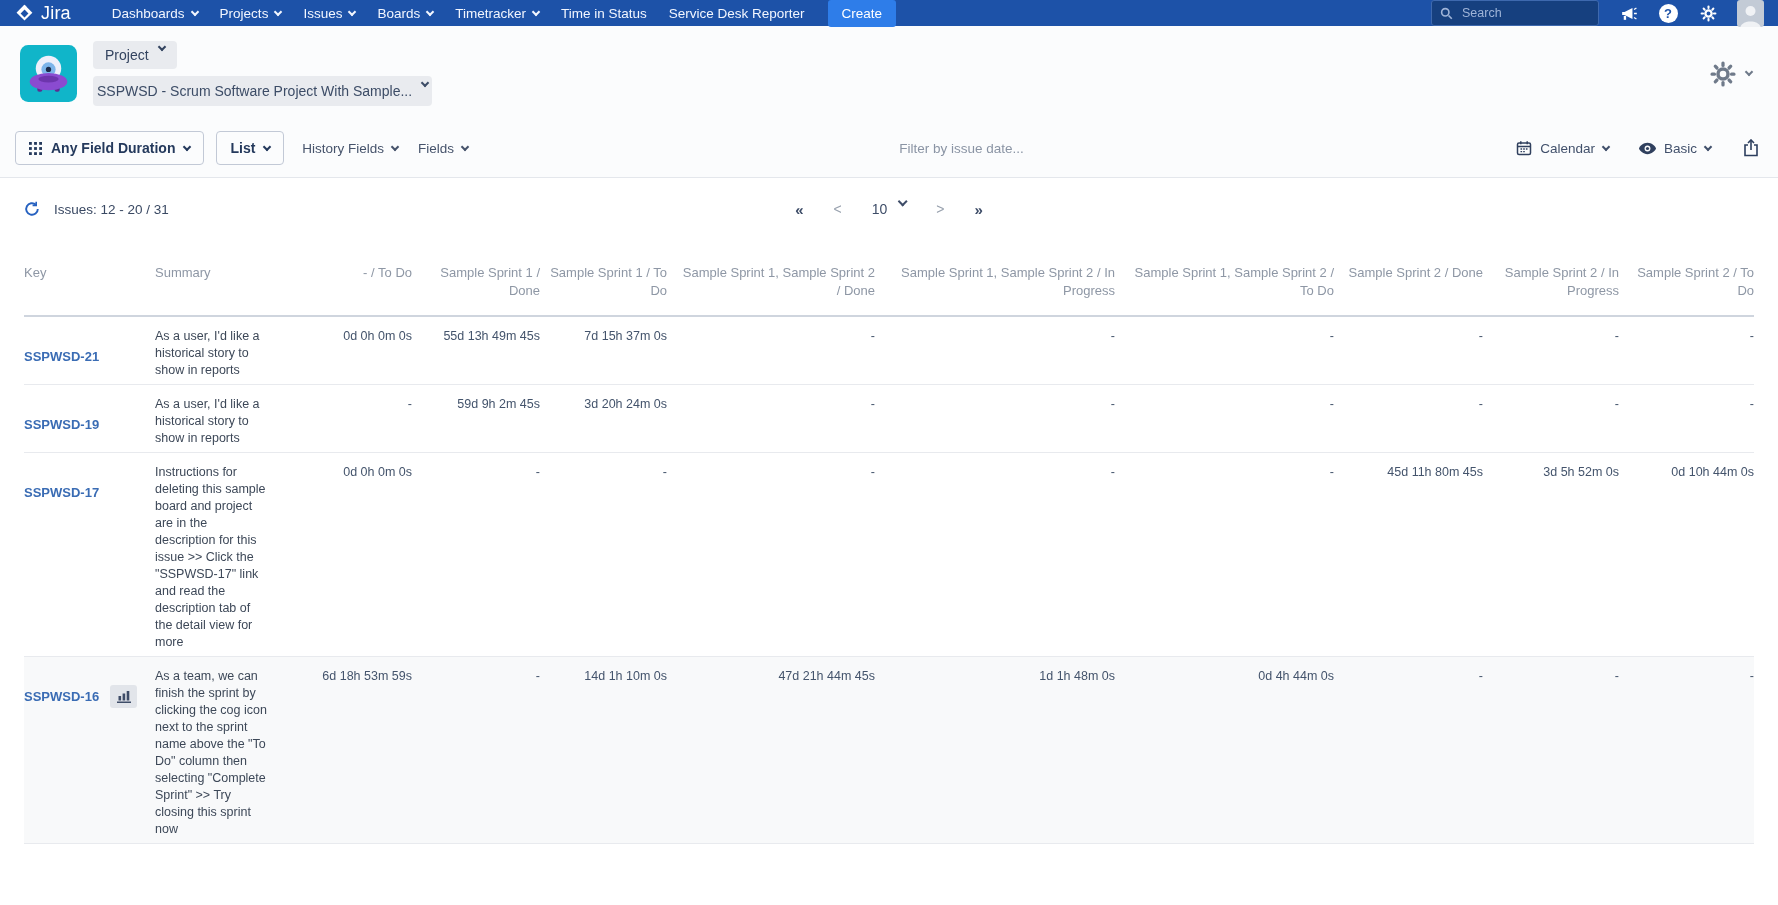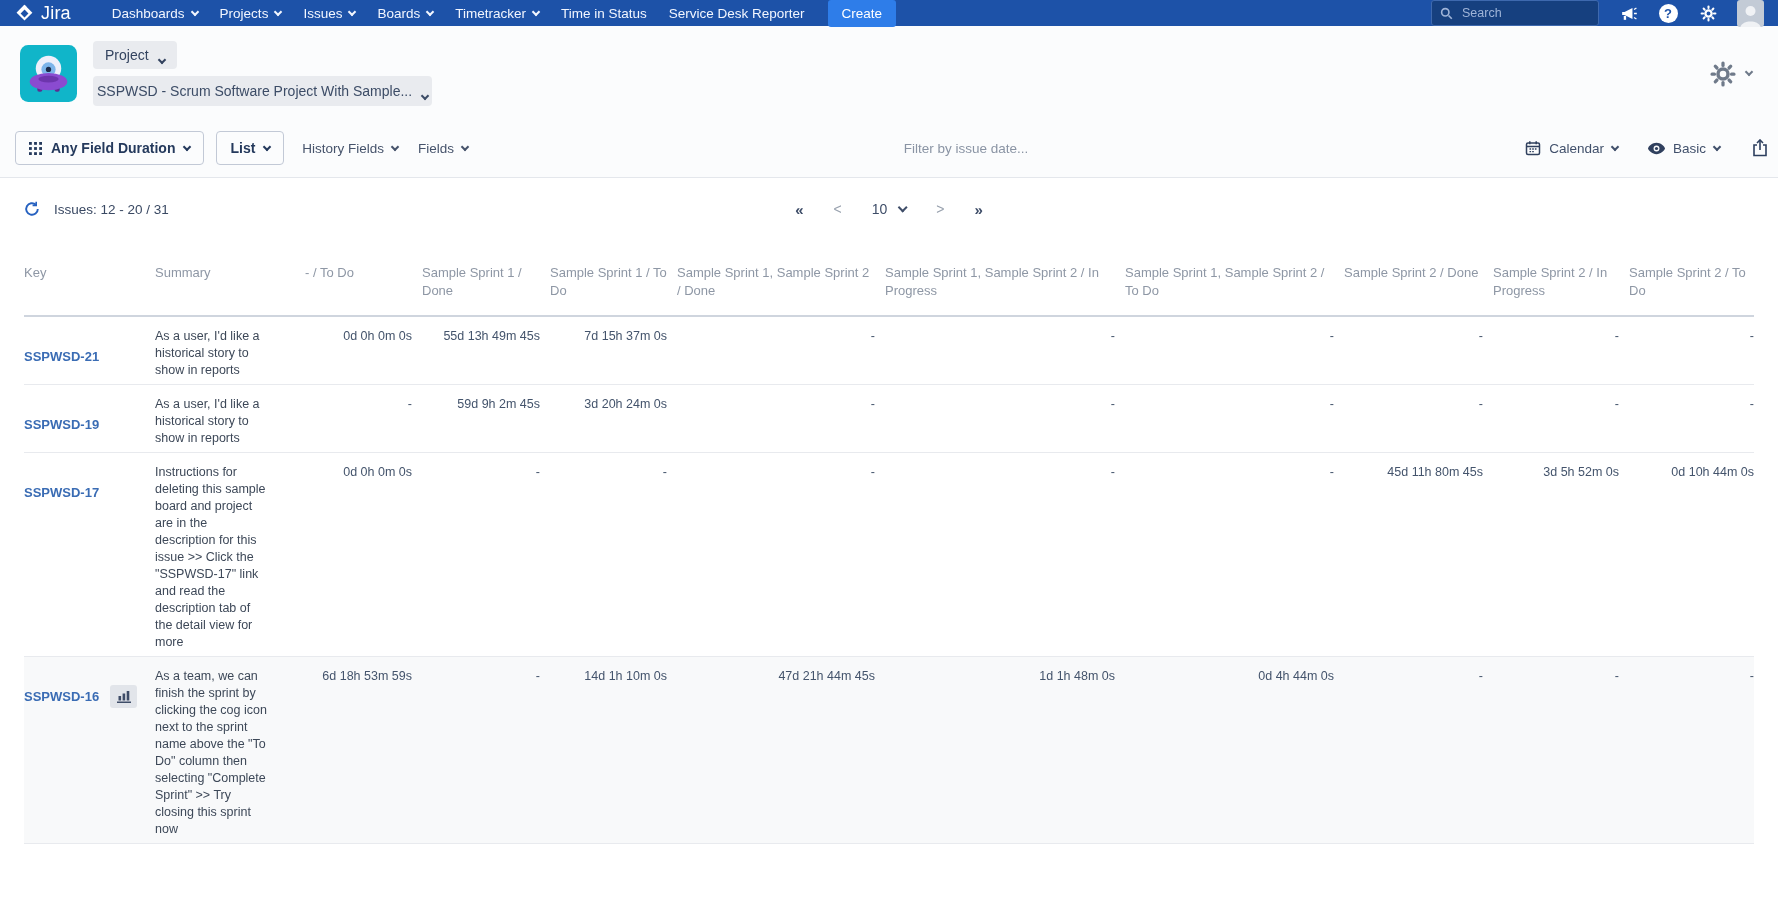--- a/index.html
+++ b/index.html
@@ -47,27 +47,27 @@
   .avatar {
     width:27px; height:27px; border-radius:3px; background:#c3cbd6; overflow:hidden; cursor:pointer;
     display:flex; align-items:flex-end; justify-content:center;
   }
   
   .band { background:#fbfcfd; }
   .project-header { display:flex; align-items:center; padding:15px 26px 13px 20px; gap:16px; }
   .project-avatar { width:57px; height:57px; flex:0 0 auto; }
   .project-meta { display:flex; flex-direction:column; gap:7px; align-items:flex-start; }
   .gray-chip {
-    display:flex; align-items:flex-end; gap:10px; background:#e9ebef; border:none; border-radius:4px;
+    display:flex; align-items:flex-start; gap:10px; background:#e9ebef; border:none; border-radius:4px;
     color:#33435f; font-size:14px; font-family:inherit; padding:6px 12px; cursor:pointer;
   }
   .gray-chip.select { padding:7px 4px; color:#3c4c66; min-width:296px; justify-content:space-between; }
   .settings-right { margin-left:auto; display:flex; align-items:center; gap:8px; color:#6f7a8a; cursor:pointer; }
   
-  .toolbar { display:flex; align-items:center; padding:0 8px 0 15px; height:59px; border-bottom:1px solid #e4e7ec; background:#fbfcfd; }
+  .toolbar { display:flex; align-items:center; padding:0 17px 0 15px; height:59px; border-bottom:1px solid #e4e7ec; background:#fbfcfd; }
   .btn-outline {
     display:flex; align-items:center; gap:9px; border:1px solid #c2c9d6; border-radius:4px;
     background:transparent; padding:8px 13px; font-size:14px; font-weight:bold; color:#24395c;
     font-family:inherit; cursor:pointer; white-space:nowrap;
   }
   .tb-gap { width:12px; flex:0 0 auto; }
   .plain-dd {
     display:flex; align-items:center; gap:8px; color:#46536b; font-size:13.5px;
     padding:8px 10px; cursor:pointer; white-space:nowrap;
   }
@@ -84,27 +84,27 @@
   
   .results-bar { position:relative; display:flex; align-items:center; height:62px; padding:0 24px; background:#fff; }
   .refresh-wrap { display:flex; align-items:center; gap:14px; }
   .issues-count { font-size:13.5px; color:#3a4963; }
   .pagination {
     position:absolute; left:50%; top:50%; transform:translate(-50%,-50%);
     display:flex; align-items:center; gap:30px;
   }
   .pg { font-size:15px; font-weight:bold; color:#3e4d68; cursor:pointer; line-height:1; }
   .pg.dim { font-weight:normal; color:#97a0ad; font-size:14px; }
-  .page-size { display:flex; align-items:center; gap:12px; cursor:pointer; color:#3e4d68; font-size:14px; }
+  .page-size { display:flex; align-items:flex-start; gap:12px; cursor:pointer; color:#3e4d68; font-size:14px; }
   .page-size .chev { width:7px; height:7px; }
   
   .grid { margin:0 24px; border-collapse:collapse; table-layout:fixed; width:1730px; }
   .grid th {
     color:#8e97a5; font-weight:normal; font-size:13px; line-height:18px;
-    text-align:left; vertical-align:top; padding:24px 0 15px 10px;
+    text-align:right; vertical-align:top; padding:24px 0 15px 10px;
     border-bottom:2px solid #cfd5de; cursor:pointer;
   }
   .grid th.left { text-align:left; padding-left:0; }
   .grid td {
     font-size:12.5px; color:#44546c; text-align:right; vertical-align:top;
     padding:11px 0 5px 10px; line-height:17px; border-bottom:1px solid #e8eaee;
   }
   .grid td.key { text-align:left; padding-left:0; }
   .keywrap { display:flex; align-items:flex-start; gap:11px;margin-top:20px; }
   .keylink { color:#3a6cb4; font-weight:bold; font-size:13px; cursor:pointer; white-space:nowrap; }

